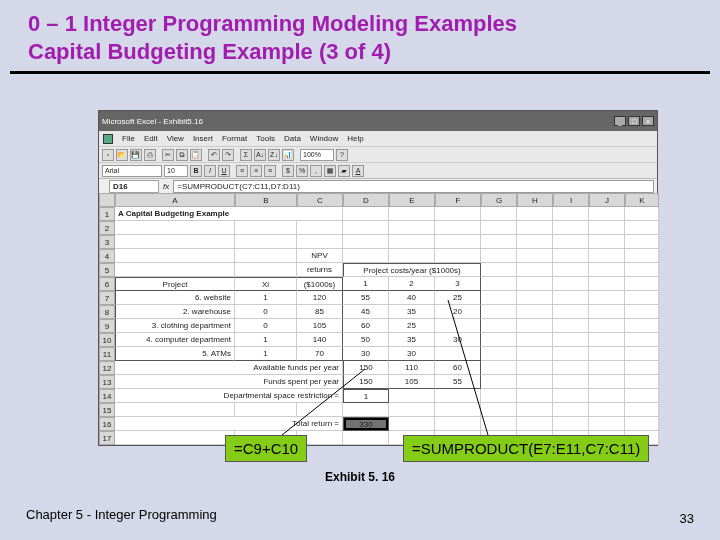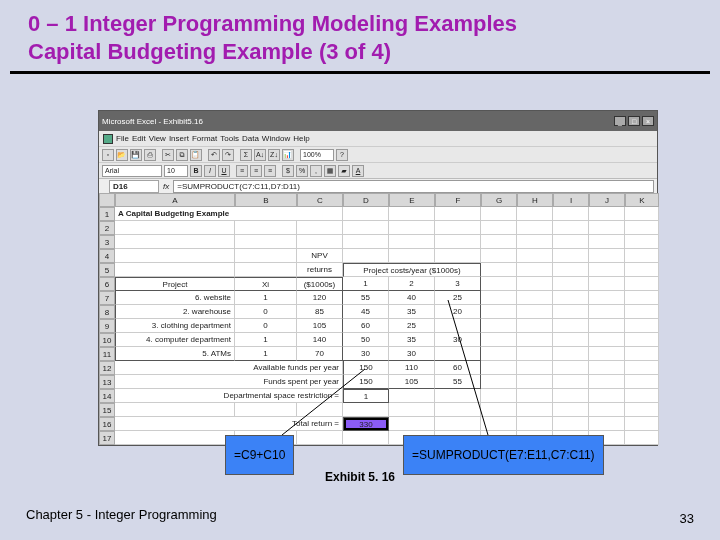--- a/index.html
+++ b/index.html
@@ -52,21 +52,21 @@
     background: #aaa; border: 1px solid #333;
     display: flex; align-items: center; justify-content: center;
     font-size: 7px; line-height: 1;
   }
   .menubar {
     background: #e8e8e8;
     height: 15px;
     display: flex;
     align-items: center;
     padding: 0 4px;
-    gap: 3px;
+    gap: 9px;
     font-size: 8px;
   }
   .menubar .excel-icon {
     width: 10px; height: 10px; background: #5a8; border: 1px solid #333;
   }
   .toolbar {
     background: #e8e8e8;
     height: 16px;
     border-top: 1px solid #ccc;
     display: flex;
@@ -131,27 +131,27 @@
     overflow: hidden;
     white-space: nowrap;
   }
   .cell.r { justify-content: flex-end; }
   .cell.c { justify-content: center; }
   .cell.bold { font-weight: bold; }
   .cell.bt { border-top: 1px solid #555; }
   .cell.bb { border-bottom: 1px solid #555; }
   .cell.bl { border-left: 1px solid #555; }
   .cell.br { border-right: 1px solid #555; }
-  .cell.sel { background: #8b5cf6; box-shadow: inset 0 0 0 2px #000; }
+  .cell.sel { background: #737373; box-shadow: inset 0 0 0 2px #000; }
   .callout {
     position: absolute;
-    background: #3b82f6;
+    background: #84cc16;
     border: 1px solid #555;
-    padding: 12px 8px;
-    font-size: 12px;
+    padding: 4px 8px;
+    font-size: 15px;
     font-family: Arial, sans-serif;
   }
   svg.lines {
     position: absolute;
     left: 0; top: 0;
     pointer-events: none;
   }
   .exhibit {
     position: absolute;
     left: 0; right: 0;

